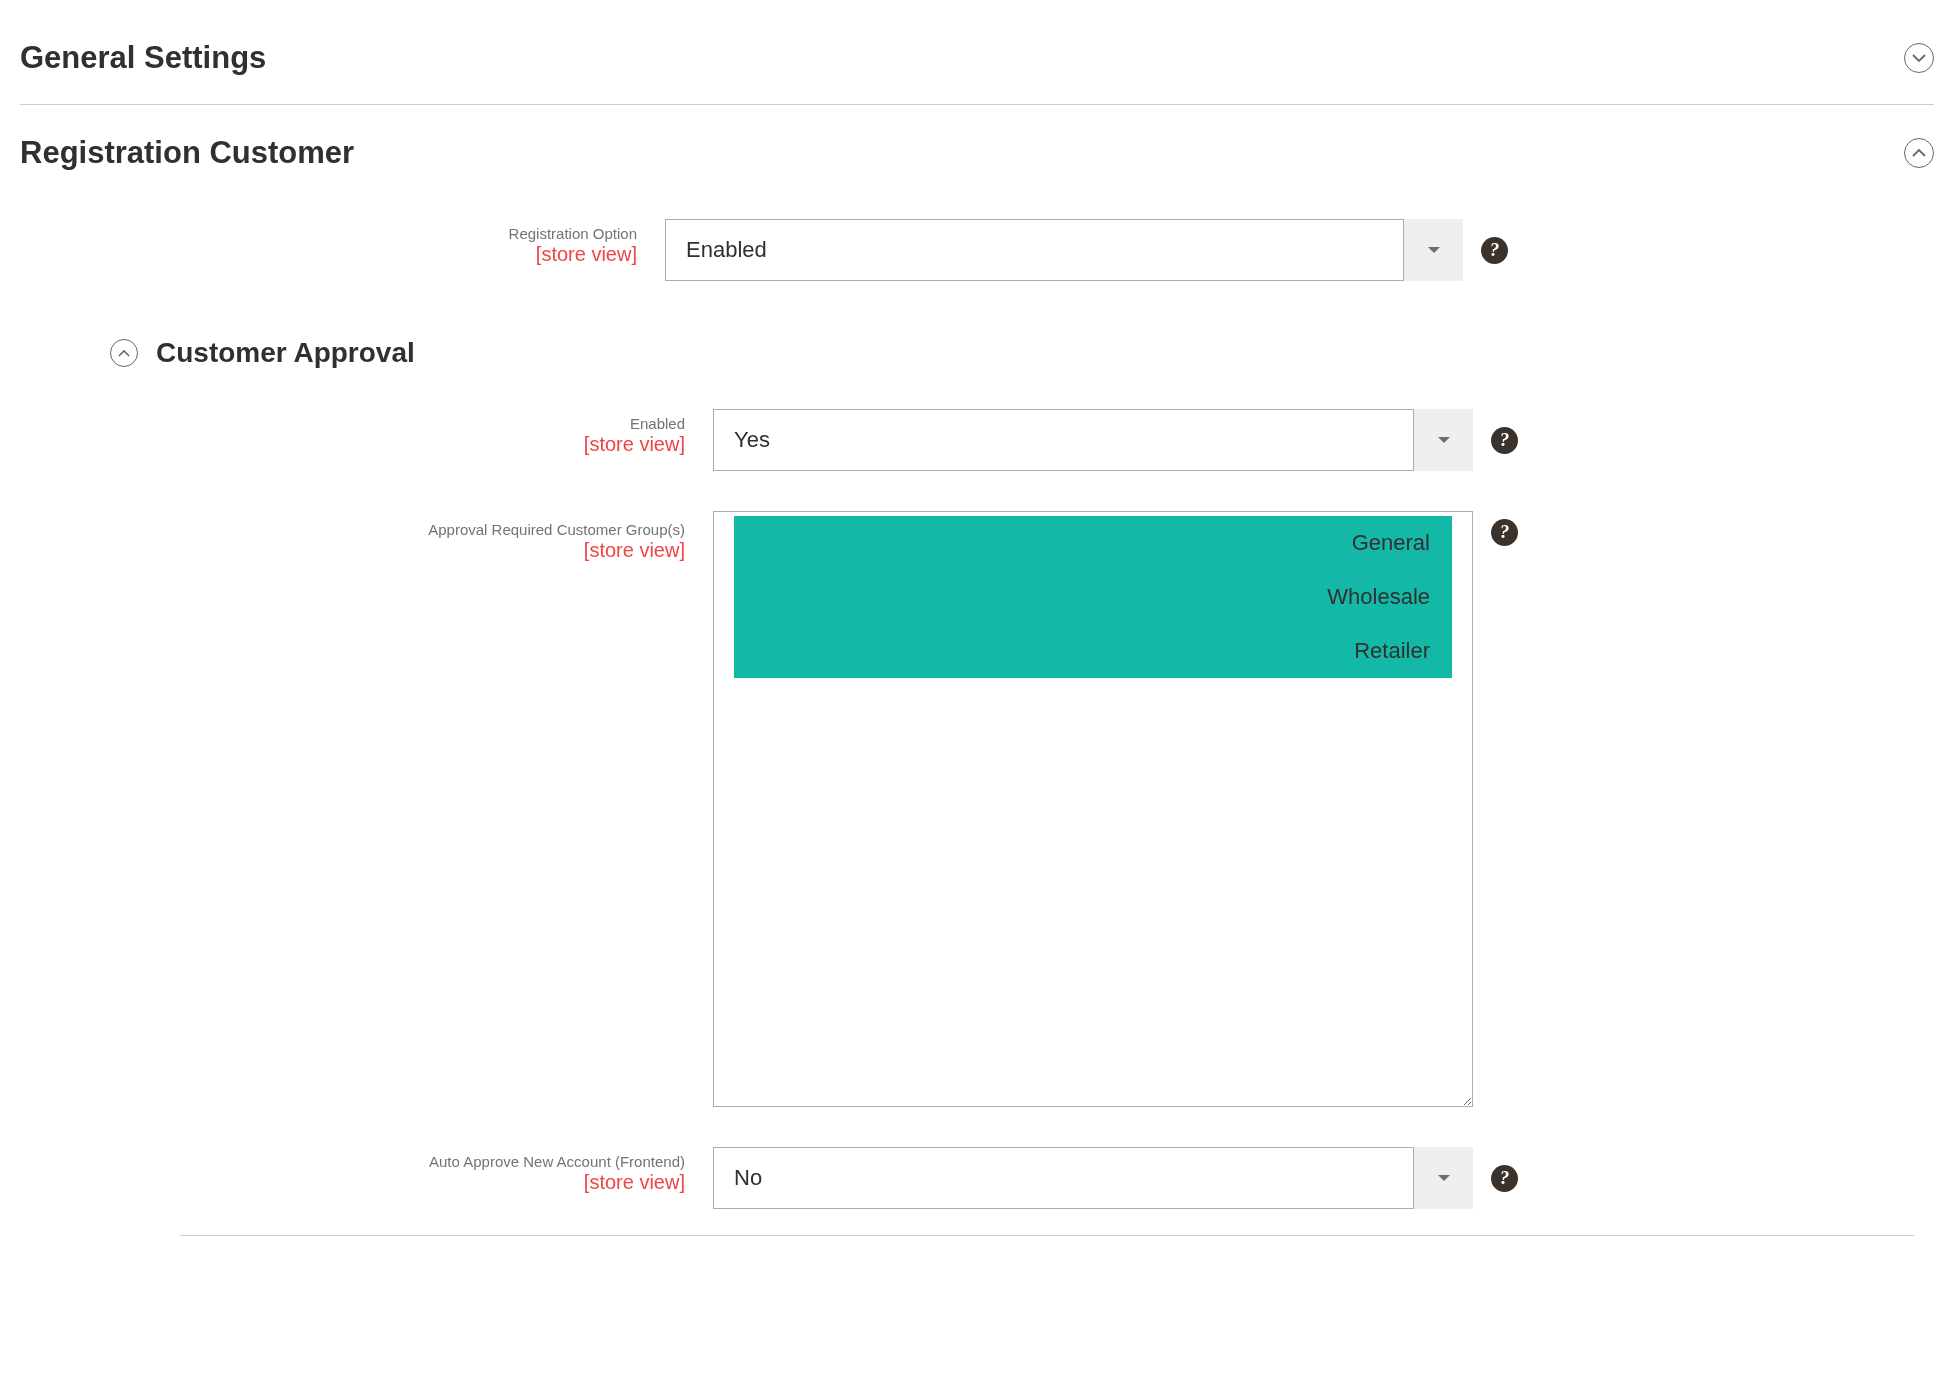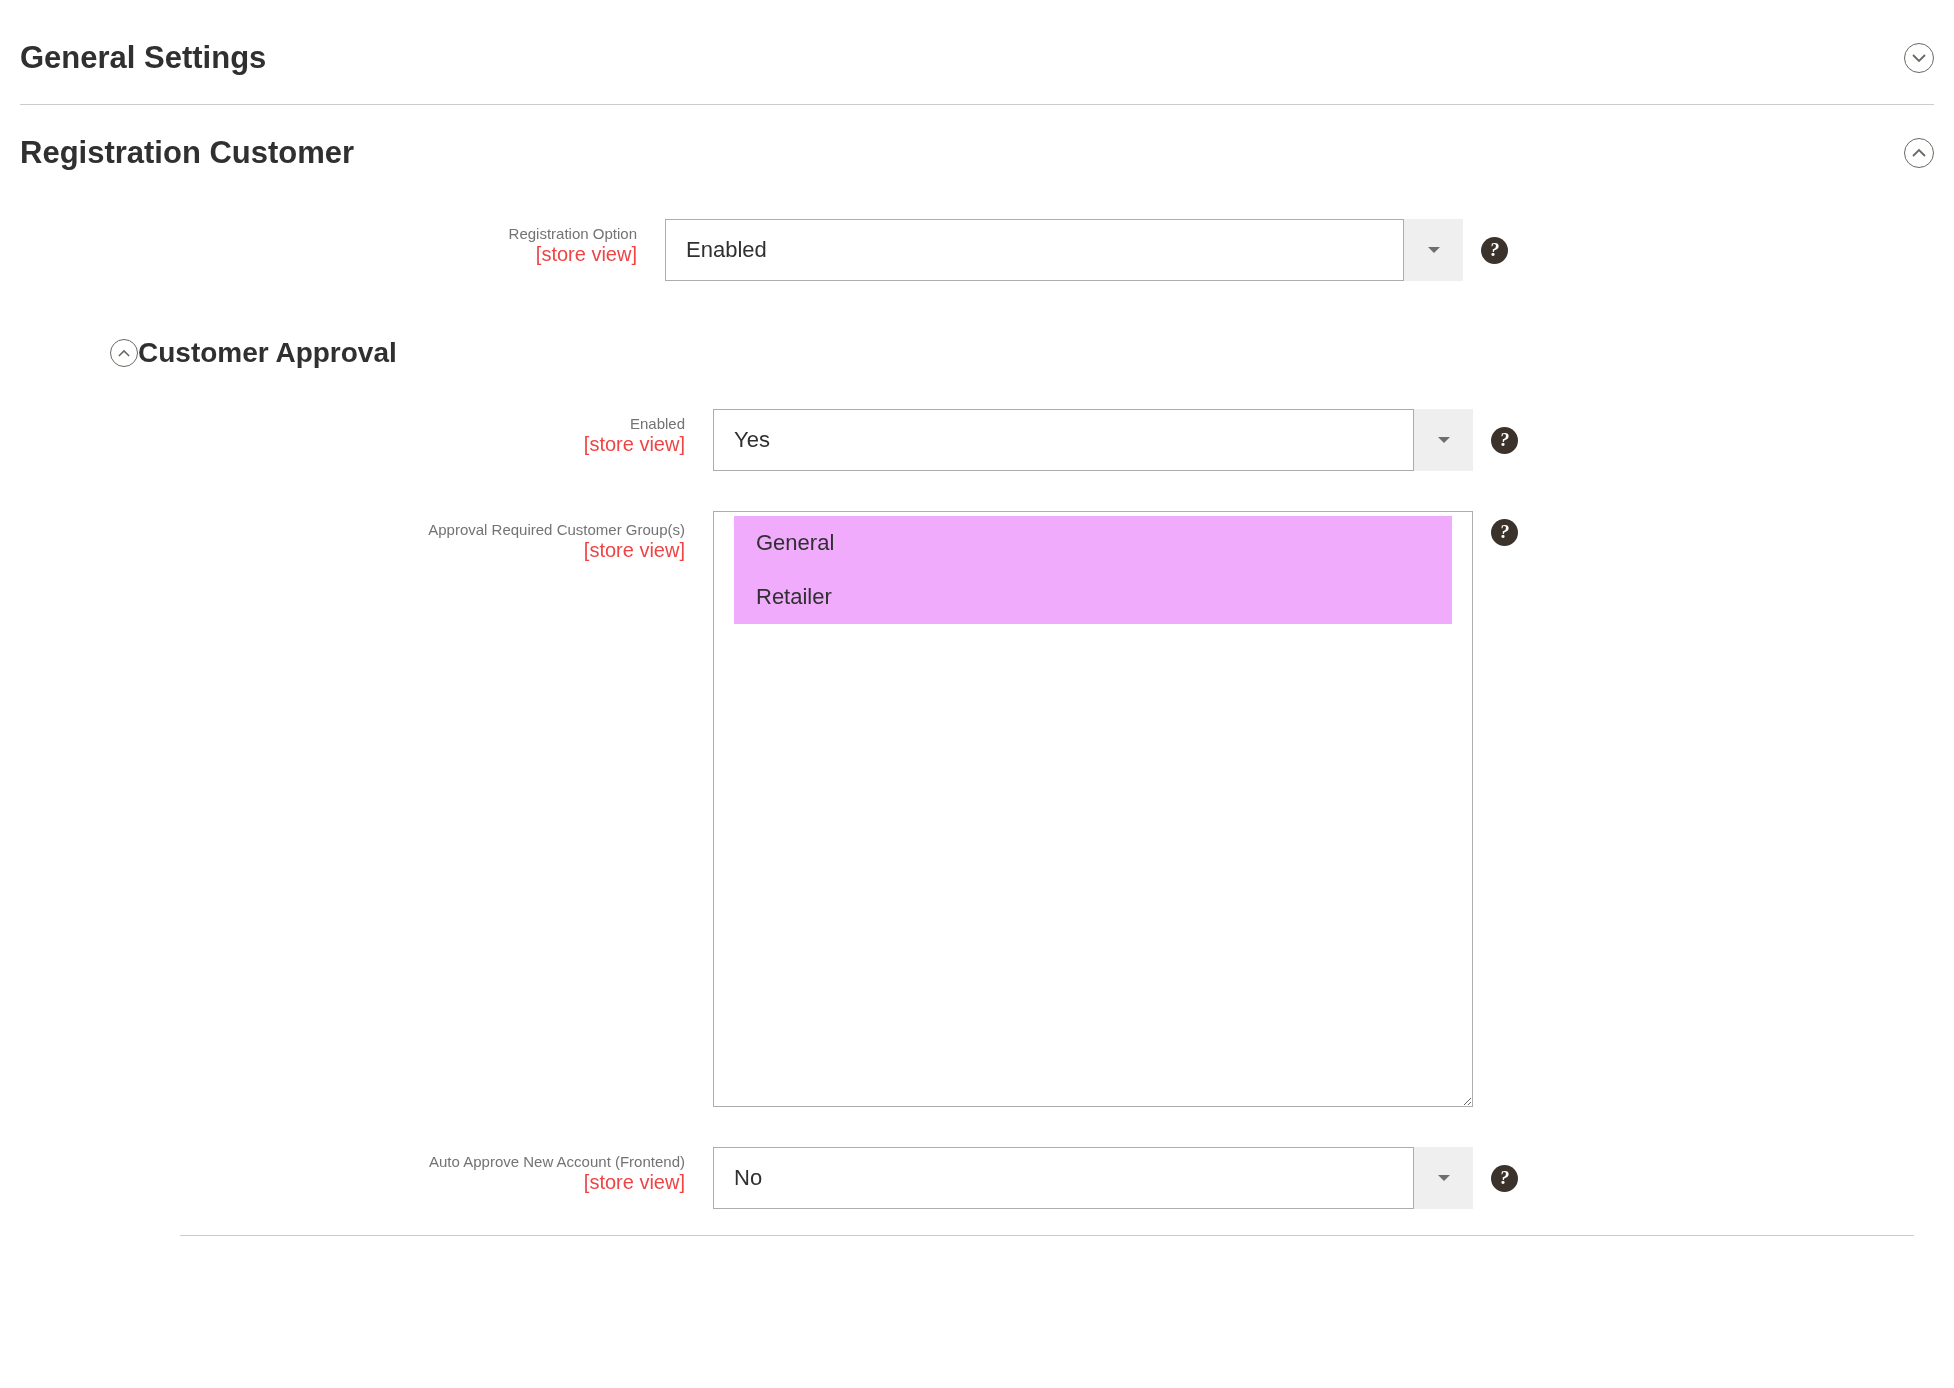--- a/index.html
+++ b/index.html
@@ -52,20 +52,21 @@
     border: 1.5px solid #6b6763;
     border-radius: 50%;
     display: flex;
     align-items: center;
     justify-content: center;
     flex-shrink: 0;
   }
   .subsection-header {
     display: flex;
     align-items: center;
+    gap: 18px;
     padding: 30px 0 40px 90px;
   }
   .subsection-title {
     font-size: 28px;
     font-weight: 700;
     color: #303030;
   }
   .field-row {
     display: flex;
     align-items: flex-start;
@@ -167,21 +168,22 @@
     margin: 4px 20px 4px 20px;
   }
   .ms-option {
     padding: 14px 22px;
     font-size: 22px;
     color: #303030;
     cursor: pointer;
     user-select: none;
   }
   .ms-option.selected {
-    background: #f0abfc;
+    background: #14b8a6;
+    text-align: right;
   }
   .field-row.multiselect-row .sub-label-col { padding-top: 10px; }
   .bottom-divider {
     border: none;
     border-top: 1px solid #ccc;
     margin-left: 160px;
     margin-right: 20px;
     margin-top: 20px;
   }
 </style>
@@ -258,20 +260,21 @@
 
     <div class="field-row multiselect-row" style="margin-top:40px;">
       <div class="sub-label-col">
         <span class="field-label">Approval Required Customer Group(s)</span>
         <span class="field-scope">[store view]</span>
       </div>
       <div class="input-col" style="align-items:flex-start;">
         <div class="multiselect">
           <div class="multiselect-inner">
             <div class="ms-option selected">General</div>
+            <div class="ms-option selected">Wholesale</div>
             <div class="ms-option selected">Retailer</div>
           </div>
         </div>
         <span class="help-icon" style="margin-top:8px;">?</span>
       </div>
     </div>
 
     <div class="field-row" style="margin-top:40px;">
       <div class="sub-label-col">
         <span class="field-label">Auto Approve New Account (Frontend)</span>

